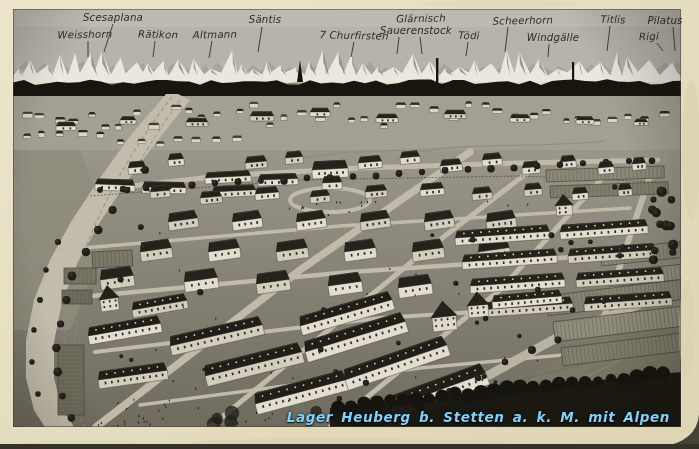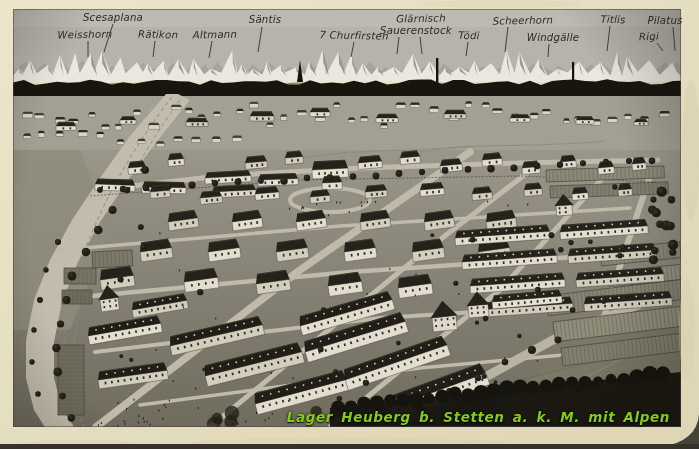--- a/index.html
+++ b/index.html
@@ -1833,14 +1833,14 @@
         <line x1="549" y1="44" x2="548" y2="57" stroke="#33312b" stroke-width="0.9"></line>
         <text x="613" y="23" text-anchor="middle" transform="rotate(1.2 613 23)">Titlis</text>
         <line x1="610" y1="26" x2="607" y2="51" stroke="#33312b" stroke-width="0.9"></line>
         <text x="649" y="40" text-anchor="middle" transform="rotate(-1.2 649 40)">Rigi</text>
         <line x1="657" y1="43" x2="663" y2="51" stroke="#33312b" stroke-width="0.9"></line>
         <text x="665" y="24" text-anchor="middle" transform="rotate(0 665 24)">Pilatus</text>
         <line x1="673" y1="27" x2="675" y2="51" stroke="#33312b" stroke-width="0.9"></line>
       </g>
   </svg>
 
-  <div class="caption" style="color: #84cc16;">Lager Heuberg b. Stetten a. k. M. mit Alpen</div>
+  <div class="caption" style="color: #7dd3fc;">Lager Heuberg b. Stetten a. k. M. mit Alpen</div>
 </div>
 
 </body></html>

